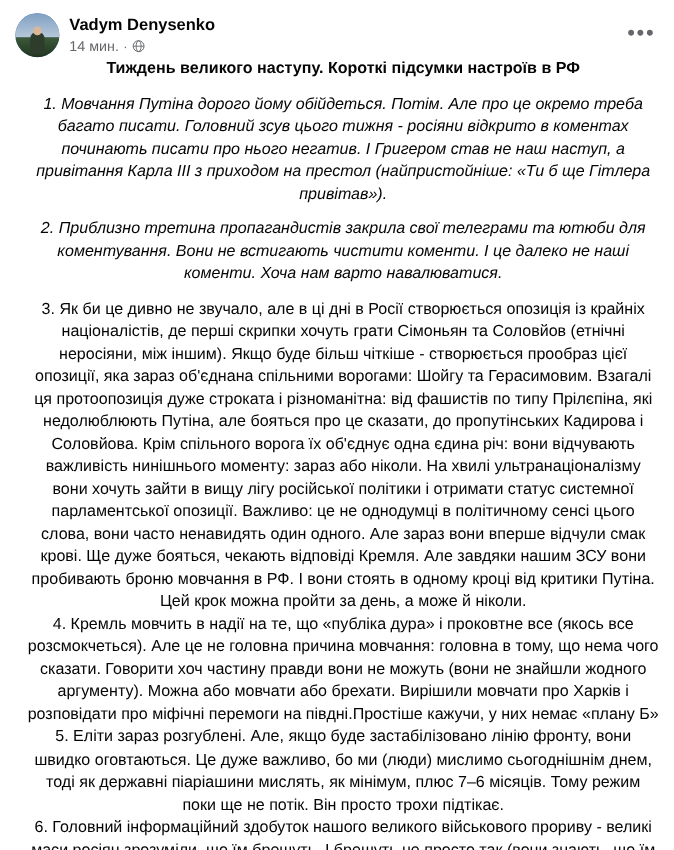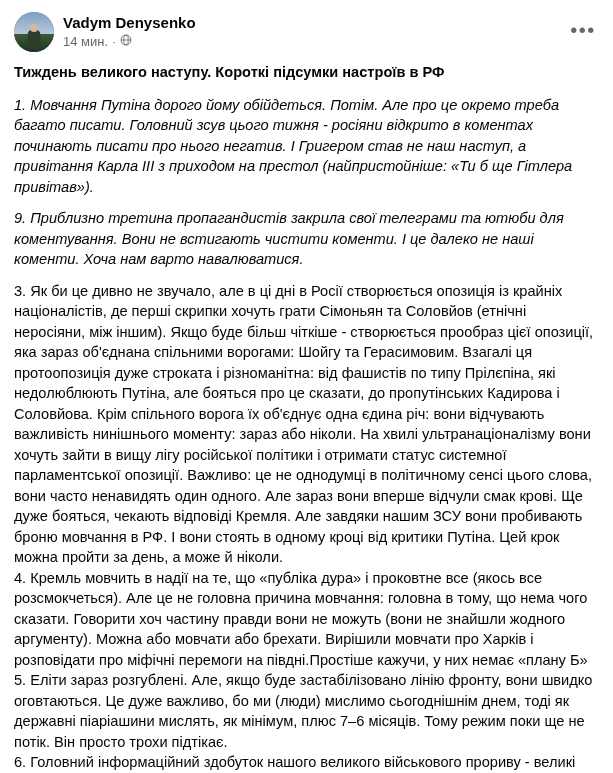--- a/index.html
+++ b/index.html
@@ -17,21 +17,20 @@
   .post {
     width: 613px;
     box-sizing: border-box;
     padding: 12px 14px 0 14px;
     background: #fff;
   }
   .post-header {
     display: flex;
     align-items: flex-start;
     position: relative;
-    margin-bottom: 10px;
   }
   .avatar {
     width: 40px;
     height: 40px;
     border-radius: 50%;
     background: #4a6fa5;
     flex: 0 0 40px;
     margin-right: 9px;
     overflow: hidden;
     position: relative;
@@ -73,20 +72,21 @@
     padding-top: 1px;
   }
   .author-name {
     font-size: 15px;
     font-weight: bold;
     line-height: 19px;
     color: #050505;
   }
   .meta-row {
     display: flex;
+    align-items: center;
     font-size: 13px;
     color: #65676b;
     line-height: 16px;
     margin-top: 2px;
   }
   .meta-sep {
     margin: 0 4px;
     font-size: 12px;
     color: #65676b;
   }
@@ -115,22 +115,22 @@
     cursor: pointer;
     user-select: none;
   }
   .post-body {
     font-size: 14.6px;
     line-height: 20.5px;
     color: #050505;
     padding-bottom: 6px;
   }
   .post-body p {
-    margin: 0 0 0 0;
-    text-align: left;
+    margin: 0 0 0 11px;
+    text-align: center;
   }
   .post-body p.lead {
     font-weight: bold;
     margin-bottom: 12px;
   }
   .post-body p.para {
     margin-bottom: 11px;
     font-style: italic;
   }
   .post-body p.tight {
@@ -164,21 +164,21 @@
         </span>
       </div>
     </div>
 
     <div class="more-btn">•••</div>
   </div>
 
   <div class="post-body">
     <p class="lead">Тиждень великого наступу. Короткі підсумки настроїв в РФ</p>
     <p class="para">1. Мовчання Путіна дорого йому обійдеться. Потім. Але про це окремо треба багато писати. Головний зсув цього тижня - росіяни відкрито в коментах починають писати про нього негатив. І Григером став не наш наступ, а привітання Карла III з приходом на престол (найпристойніше: «Ти б ще Гітлера привітав»).</p>
-    <p class="para">9. Приблизно третина пропагандистів закрила свої телеграми та ютюби для коментування. Вони не встигають чистити коменти. І це далеко не наші коменти. Хоча нам варто навалюватися.</p>
+    <p class="para">2. Приблизно третина пропагандистів закрила свої телеграми та ютюби для коментування. Вони не встигають чистити коменти. І це далеко не наші коменти. Хоча нам варто навалюватися.</p>
     <p class="tight">3. Як би це дивно не звучало, але в ці дні в Росії створюється опозиція із крайніх націоналістів, де перші скрипки хочуть грати Сімоньян та Соловйов (етнічні неросіяни, між іншим). Якщо буде більш чіткіше - створюється прообраз цієї опозиції, яка зараз об'єднана спільними ворогами: Шойгу та Герасимовим. Взагалі ця протоопозиція дуже строката і різноманітна: від фашистів по типу Прілєпіна, які недолюблюють Путіна, але бояться про це сказати, до пропутінських Кадирова і Соловйова. Крім спільного ворога їх об'єднує одна єдина річ: вони відчувають важливість нинішнього моменту: зараз або ніколи. На хвилі ультранаціоналізму вони хочуть зайти в вищу лігу російської політики і отримати статус системної парламентської опозиції. Важливо: це не однодумці в політичному сенсі цього слова, вони часто ненавидять один одного. Але зараз вони вперше відчули смак крові. Ще дуже бояться, чекають відповіді Кремля. Але завдяки нашим ЗСУ вони пробивають броню мовчання в РФ. І вони стоять в одному кроці від критики Путіна. Цей крок можна пройти за день, а може й ніколи.</p>
     <p class="tight">4. Кремль мовчить в надії на те, що «публіка дура» і проковтне все (якось все розсмокчеться). Але це не головна причина мовчання: головна в тому, що нема чого сказати. Говорити хоч частину правди вони не можуть (вони не знайшли жодного аргументу). Можна або мовчати або брехати. Вирішили мовчати про Харків  і розповідати про міфічні перемоги на півдні.Простіше кажучи, у них немає «плану Б»</p>
     <p class="tight">5. Еліти зараз розгублені. Але, якщо буде застабілізовано лінію фронту, вони швидко оговтаються. Це дуже важливо, бо ми (люди) мислимо сьогоднішнім днем, тоді як державні піаріашини мислять, як мінімум, плюс 7–6 місяців. Тому режим поки ще не потік. Він просто трохи підтікає.</p>
     <p class="tight">6. Головний інформаційний здобуток нашого великого військового прориву - великі маси росіян зрозуміли, що їм брешуть. І брешуть не просто так (вони знають, що їм весь час брешуть), а брешуть від безсилля. Путін показав себе слабким. І тому в нього є два варіанти: або щось робити на війні або закручувати гайки. Я сподіваюся на друге.</p>
 
   </div>
 
 </div>
 
 </body></html>

